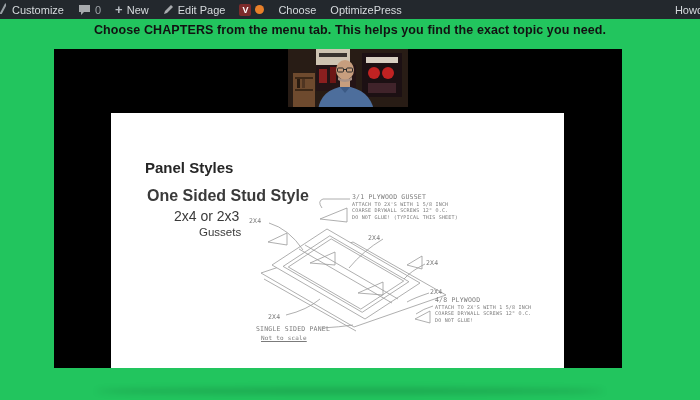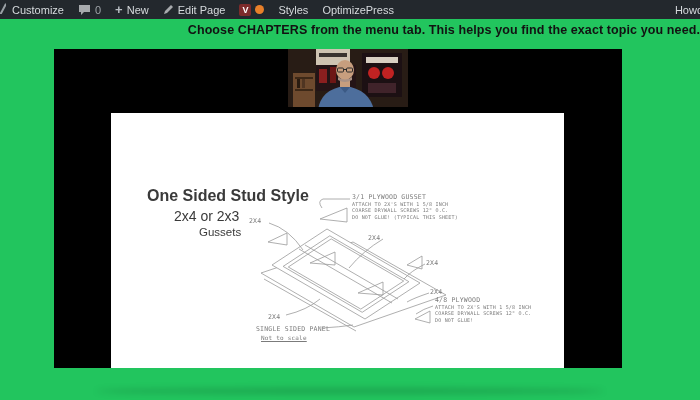--- a/index.html
+++ b/index.html
@@ -15,21 +15,21 @@
   .ab-frag { position:absolute; left:-2px; top:3px; width:8px; height:11px; overflow:hidden; }
   .ab-frag span { display:block; width:2px; height:13px; background:#9aa0a5; transform:rotate(28deg); margin-left:4px; }
   .ab-count { color:#9ea3a8; }
   .ab-plus { font-size:13px; font-weight:700; color:#b9bec3; line-height:1; }
   .plugin-chip { width:12px; height:12px; border-radius:2px; background:#7c2b2b; color:#fff;
     font-size:9px; font-weight:700; display:flex; align-items:center; justify-content:center; }
   .notif-dot { width:9px; height:9px; border-radius:50%; background:#e8802a; }
   .ab-right { position:absolute; right:-3px; top:0; height:19px; display:flex; align-items:center; padding-right:0; }
 
   
-  .headline { position:absolute; left:0; top:23px; width:700px; text-align:right;
+  .headline { position:absolute; left:0; top:23px; width:700px; text-align:center;
     font-size:12.5px; font-weight:700; color:#121212; letter-spacing:.1px; }
 
   
   .player { position:absolute; left:54px; top:49px; width:568px; height:319px; background:#000; }
   .webcam { position:absolute; left:234px; top:0; width:120px; height:61px; overflow:hidden; }
   .slide { position:absolute; left:57px; top:64px; width:453px; height:255px; background:#fff; overflow:hidden; }
 
   
   .slide-title { position:absolute; left:34px; top:46px; font-size:15px; font-weight:600; color:#262626; }
   .slide-sub1 { position:absolute; left:36px; top:74px; font-size:16px; color:#3a3a3a;font-weight:bold; }
@@ -74,21 +74,21 @@
       <svg width="11" height="11" viewBox="0 0 11 11">
         <path d="M1 10 l1-3 6-6 2 2 -6 6 z" fill="#a7aaad"></path>
       </svg>
       <span>Edit Page</span>
     </div>
     <div class="ab-item">
       <span class="plugin-chip">V</span>
       <span class="notif-dot"></span>
     </div>
     <div class="ab-item">
-      <span>Styles</span>
+      <span>Choose</span>
     </div>
     <div class="ab-item">
       <span>OptimizePress</span>
     </div>
     <div class="ab-item ab-right">
       <span>Howd</span>
     </div>
   </div>
 
   <div class="headline">Choose CHAPTERS from the menu tab. This helps you find the exact topic you need.</div>
@@ -129,20 +129,21 @@
           <path d="M50 28 Q57 33 64 28 L64 31 Q57 35 50 31 Z" fill="#a99185"></path>
           <rect x="49.5" y="19" width="6" height="4" rx="1" fill="none" stroke="#2b2b2b" stroke-width="1"></rect>
           <rect x="58.5" y="19" width="6" height="4" rx="1" fill="none" stroke="#2b2b2b" stroke-width="1"></rect>
           <line x1="55.5" y1="20.5" x2="58.5" y2="20.5" stroke="#2b2b2b" stroke-width="1"></line>
         </g>
         <rect x="0" y="58" width="120" height="3" fill="#000"></rect>
       </svg>
     </div>
 
     <div class="slide">
+      <div class="slide-title">Panel Styles</div>
       <div class="slide-sub1">One Sided Stud Style</div>
       <div class="slide-sub2">2x4 or 2x3</div>
       <div class="slide-sub3">Gussets</div>
 
       <svg class="drawing-svg" viewBox="0 0 453 255">
         <g stroke="#9b9b9b" stroke-width="0.8" fill="none">
 
           <g>
             <polygon points="150,160 243,214 335,182 242,129" fill="#fff"></polygon>
             <line x1="153" y1="166" x2="245" y2="218"></line>

